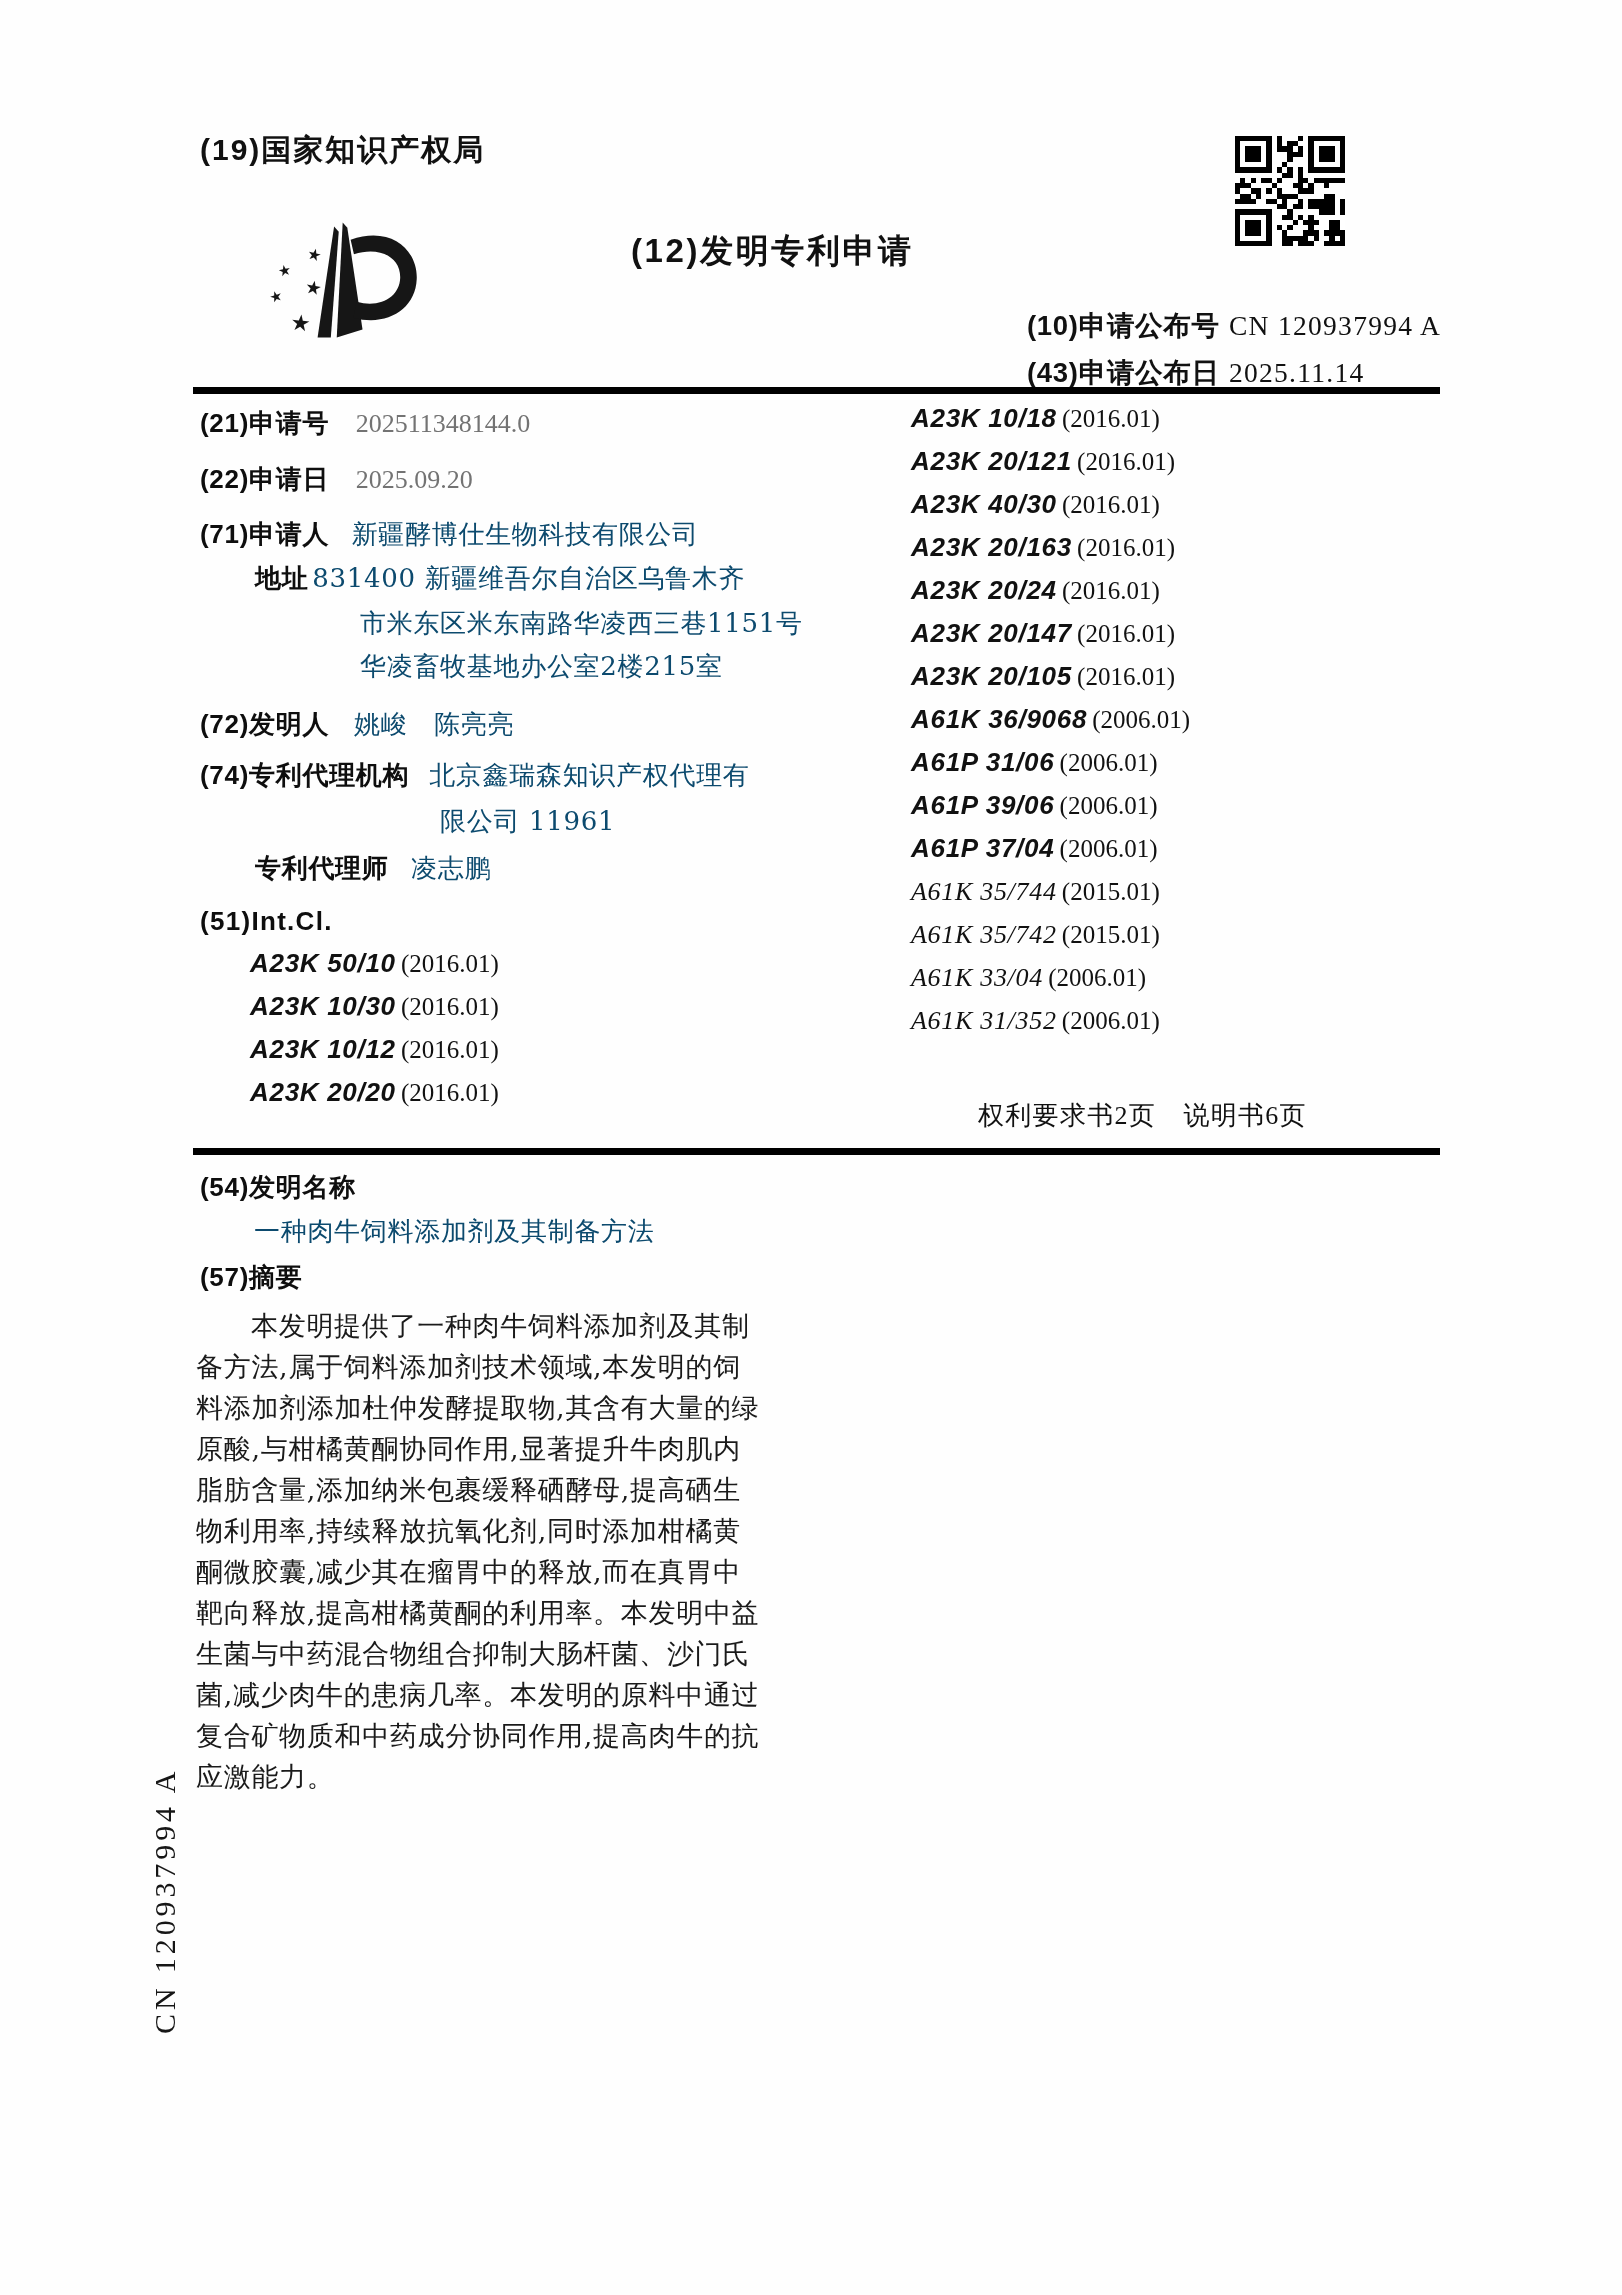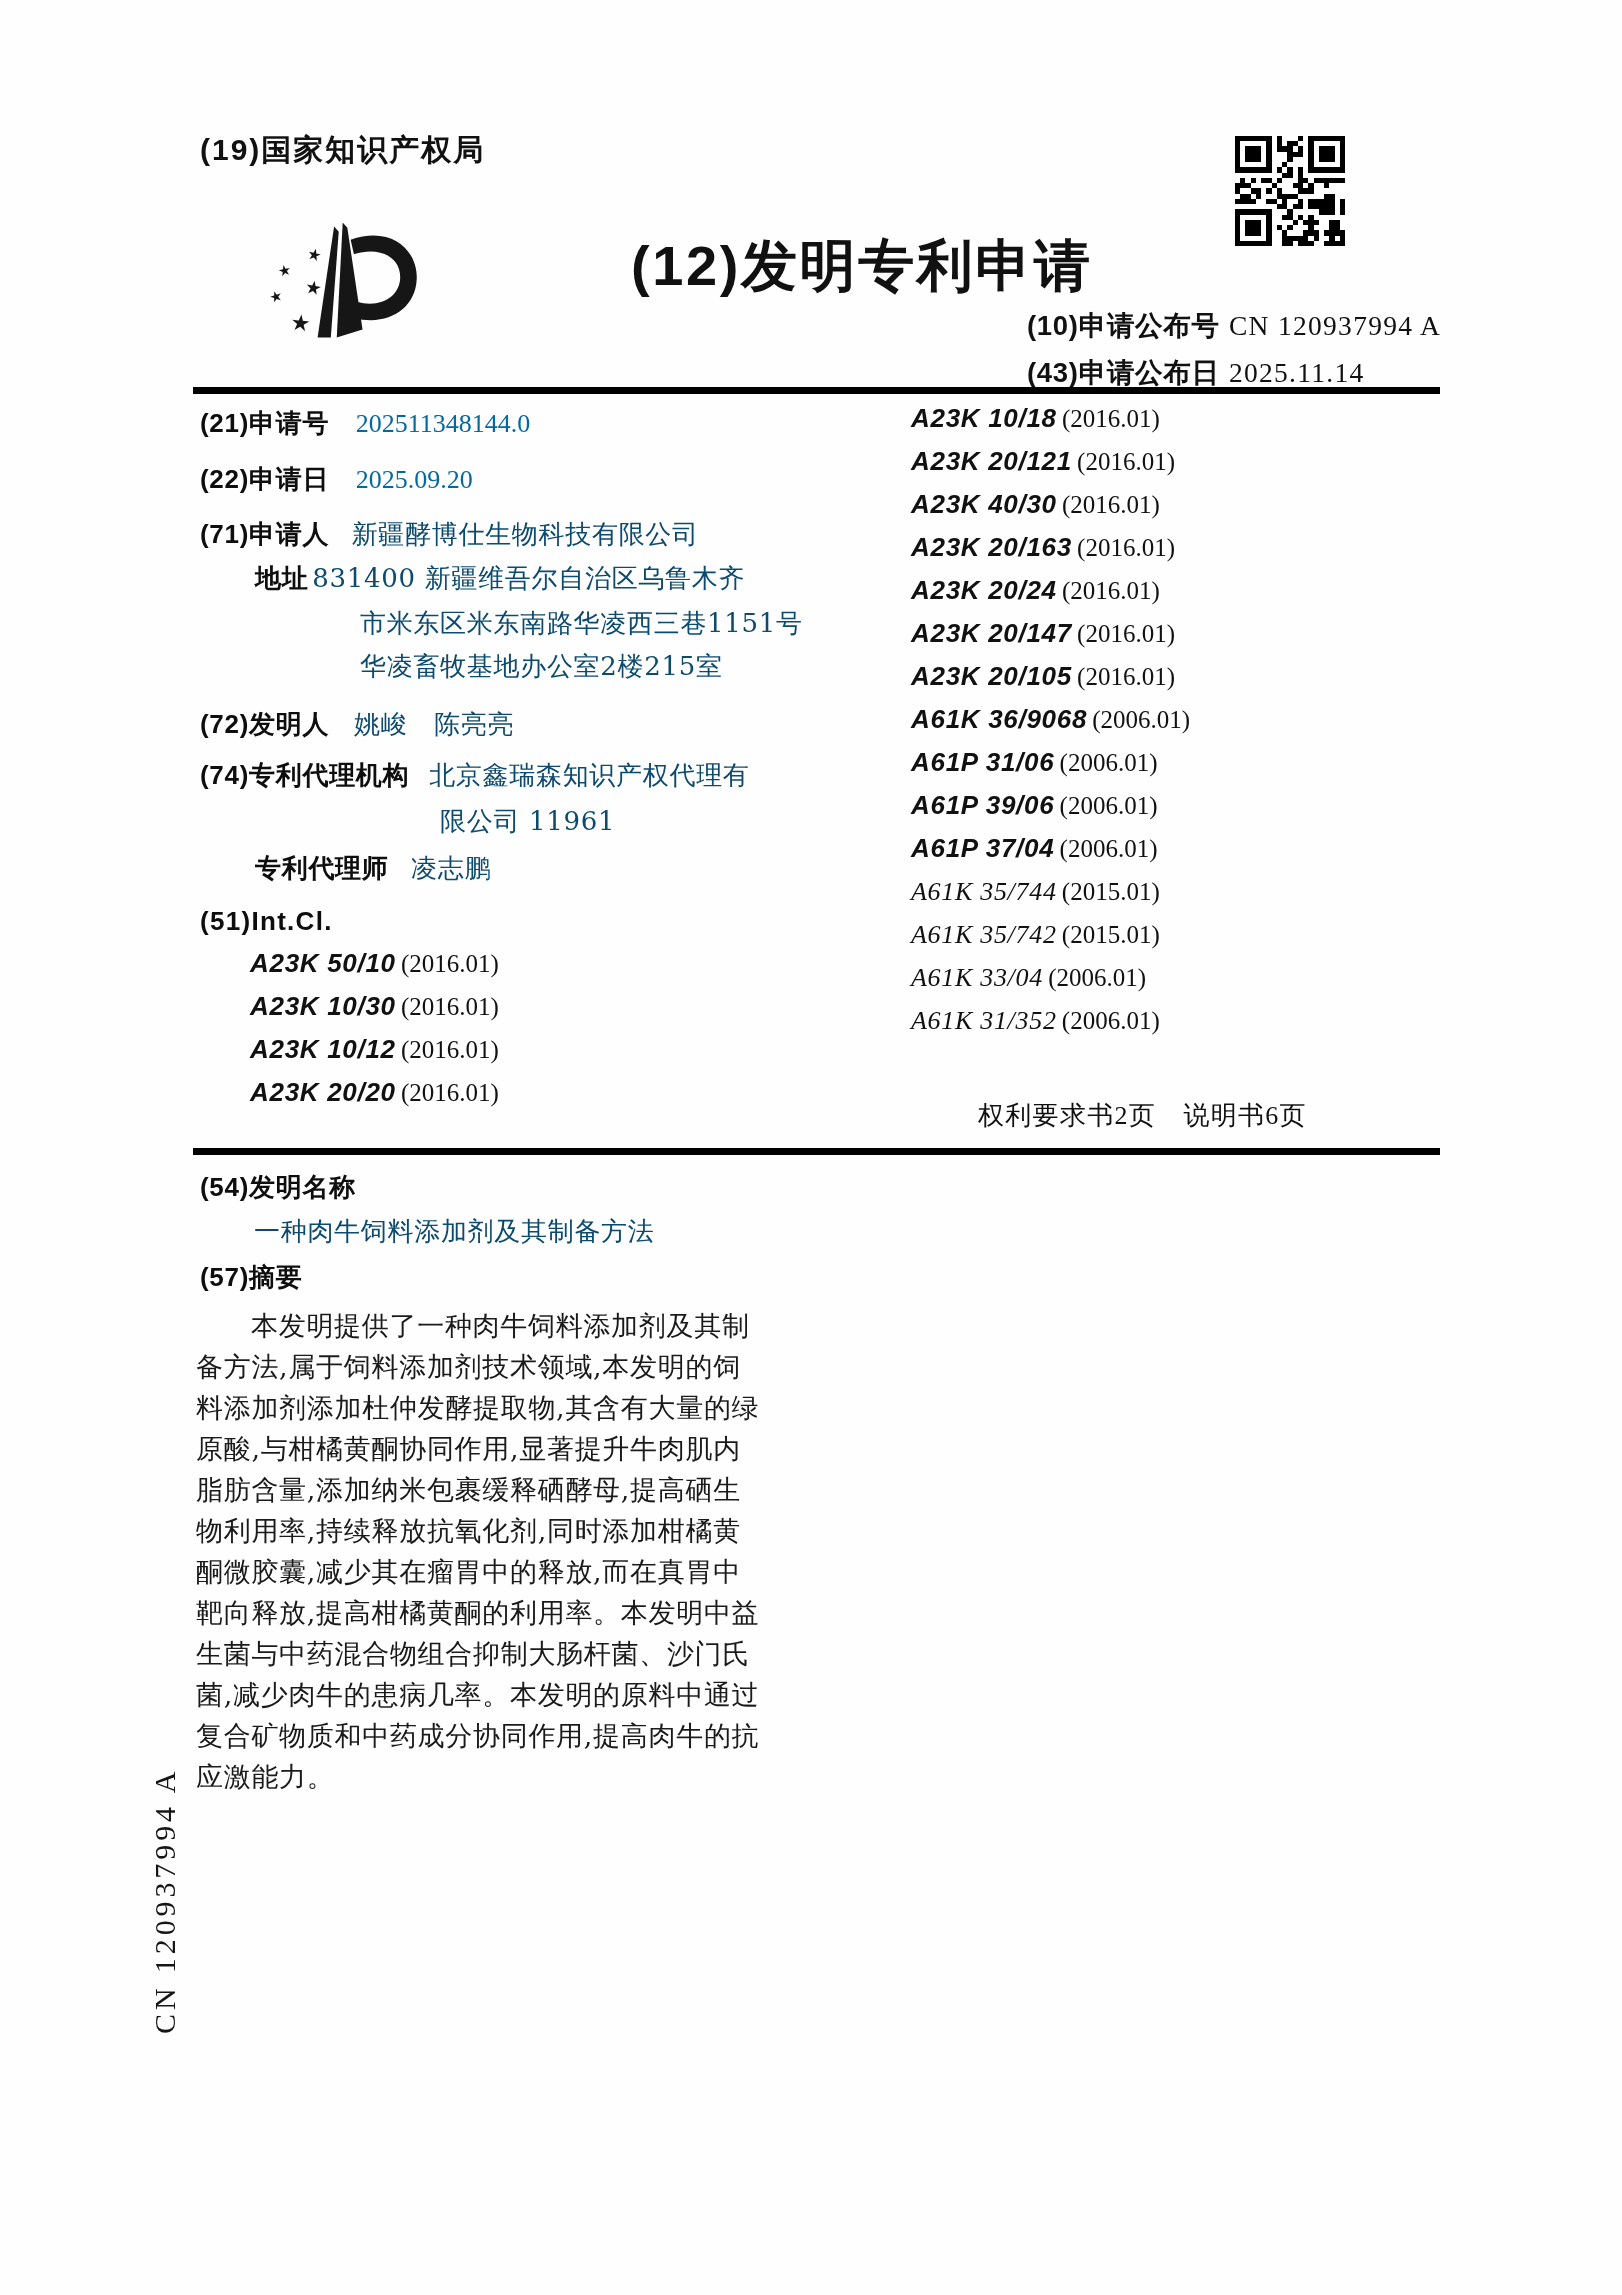--- a/index.html
+++ b/index.html
@@ -2,24 +2,24 @@
 <html style="font-size:10.5px"><head>
 <meta charset="utf-8">
 <style>
   html,body{margin:0;padding:0;background:#e8e8e8;}
   .page{
     position:relative;width:1623px;height:2295px;background:#fefefe;
     font-family:"Liberation Sans",sans-serif;color:#111;overflow:hidden;
   }
   .abs{position:absolute;white-space:nowrap;}
   .lab{font-family:"Liberation Sans",sans-serif;font-weight:700;font-size:26px;letter-spacing:0.7px;color:#0e0e0e;}
-  .val{font-family:"Liberation Serif",serif;font-size:26px;color:#0369a1;}
+  .val{font-family:"Liberation Serif",serif;font-size:26px;color:#737373;}
   .kai{font-family:"DejaVu Serif",serif;font-size:26px;font-weight:400;color:#0c4a6e;letter-spacing:0.7px;}
   .office{font-size:30px;font-weight:700;letter-spacing:2px;}
-  .doc-type{font-size:56px;font-weight:700;letter-spacing:2.6px;}
+  .doc-type{font-size:33px;font-weight:700;letter-spacing:2.6px;}
   .pub-lab{font-size:27.5px;font-weight:700;letter-spacing:0.7px;}
   .pub-val{font-family:"Liberation Serif",serif;font-size:27.5px;letter-spacing:1.3px;margin-left:9.2px;}
   .rule{position:absolute;left:193px;width:1247px;height:6.5px;background:#000;}
   .code-row{height:43px;line-height:43px;}
   .code{font-family:"Liberation Sans",sans-serif;font-style:italic;font-weight:700;font-size:26px;letter-spacing:0.7px;}
   .ver{font-family:"Liberation Serif",serif;font-size:25px;margin-left:5.2px;text-align:center;}
   .light .code{font-family:"Liberation Serif",serif;font-weight:400;}
   .note{font-family:"Liberation Serif",serif;font-size:26px;letter-spacing:1.3px;}
   .abstract{position:absolute;left:196px;top:1305px;width:609px;}
   .abstract div{height:41px;line-height:41px;font-family:"DejaVu Serif",serif;font-size:27px;color:#1a1a1a;letter-spacing:0.7px;white-space:nowrap;}

